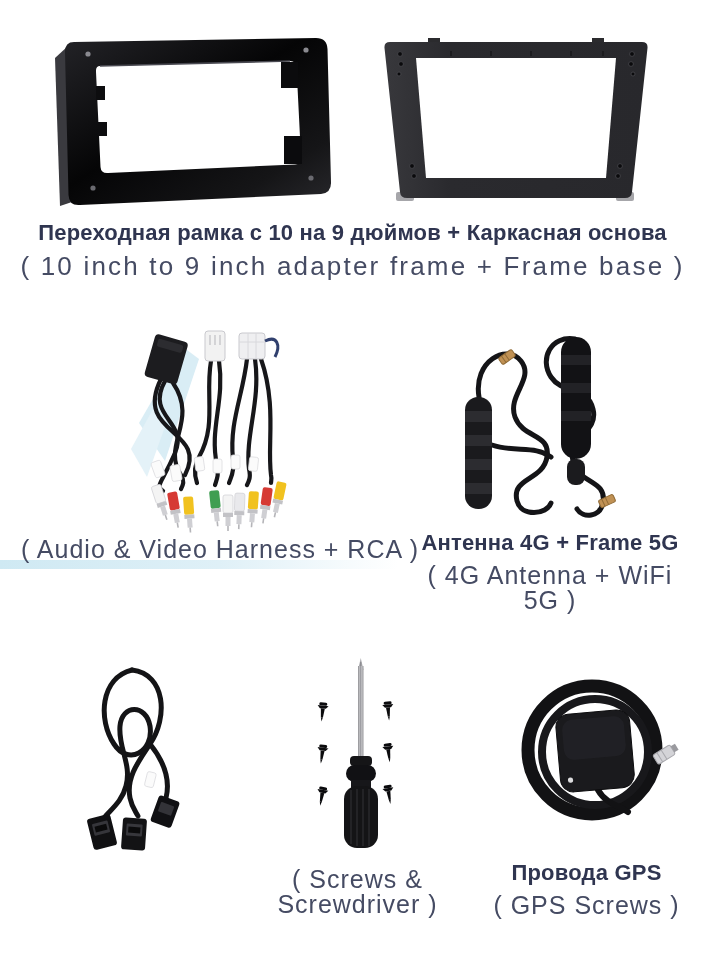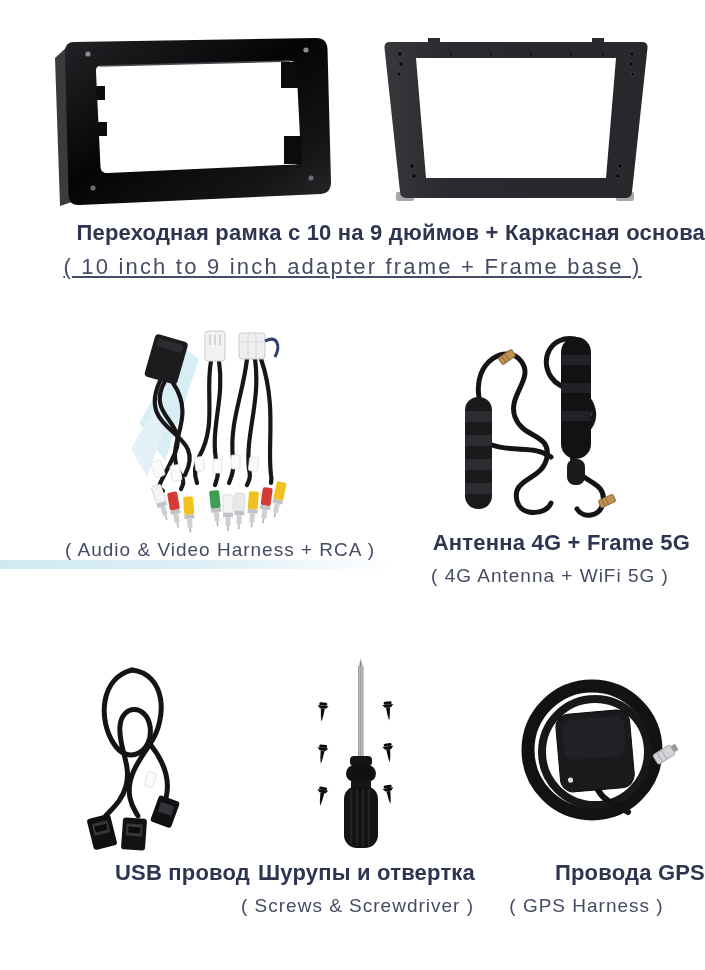--- a/index.html
+++ b/index.html
@@ -2,25 +2,25 @@
 <html><head>
 <meta charset="utf-8">
 <style>
   html,body{margin:0;padding:0;background:#fff;}
   #stage{
     position:relative;width:705px;height:970px;background:#fff;overflow:hidden;
     font-family:"Liberation Sans", sans-serif;
   }
   .photo{position:absolute;}
   .caption{position:absolute;text-align:center;}
-  .cap-ru{font-weight:700;font-size:22px;line-height:26px;color:#2f3550;letter-spacing:0.2px;text-align:right;}
-  .cap-en{font-weight:400;font-size:19px;line-height:25px;color:#454b63;margin-top:7px;letter-spacing:1px;}
+  .cap-ru{font-weight:700;font-size:22px;line-height:26px;color:#2f3550;letter-spacing:0.2px;}
+  .cap-en{font-weight:400;font-size:25px;line-height:25px;color:#454b63;margin-top:7px;letter-spacing:1px;}
   .main-title{position:absolute;left:0;width:705px;text-align:center;}
   .main-title .cap-ru{font-size:22px;}
-  .main-title .cap-en{font-size:22px;letter-spacing:2.2px;margin-top:8px;text-decoration:underline;}
+  .main-title .cap-en{font-size:26px;letter-spacing:2.2px;margin-top:8px;}
   .stripe{
     position:absolute;left:0;top:560px;width:398px;height:9px;border-radius:0 5px 5px 0;
     background:linear-gradient(to right,#cfe9f3 0%,#dff0f7 55%,rgba(223,240,247,0) 100%);
   }
 </style>
 </head>
 <body>
 
 <div id="stage">
 
@@ -330,24 +330,22 @@
     </g>
     <g transform="rotate(-32 168 92)">
       <rect x="156" y="86" width="20" height="11" rx="2" fill="#d4d4d8" stroke="#a8a8ad"></rect>
       <line x1="161" y1="86" x2="161" y2="97" stroke="#a8a8ad"></line>
         <line x1="166" y1="86" x2="166" y2="97" stroke="#a8a8ad"></line>
       <rect x="176" y="88" width="5" height="7" fill="#9a9a9f"></rect>
     </g>
   </svg>
 
   <div class="caption" style="left:10px;top:860px;width:240px">
-    <div class="cap-ru">USB провод</div>
   </div>
   <div class="caption" style="left:240px;top:860px;width:235px">
-    <div class="cap-ru">Шурупы и отвертка</div>
     <div class="cap-en">( Screws &amp; Screwdriver )</div>
   </div>
   <div class="caption" style="left:468px;top:860px;width:237px">
     <div class="cap-ru">Провода GPS</div>
-    <div class="cap-en">( GPS Harness )</div>
+    <div class="cap-en">( GPS Screws )</div>
   </div>
 
 </div>
 
 </body></html>

